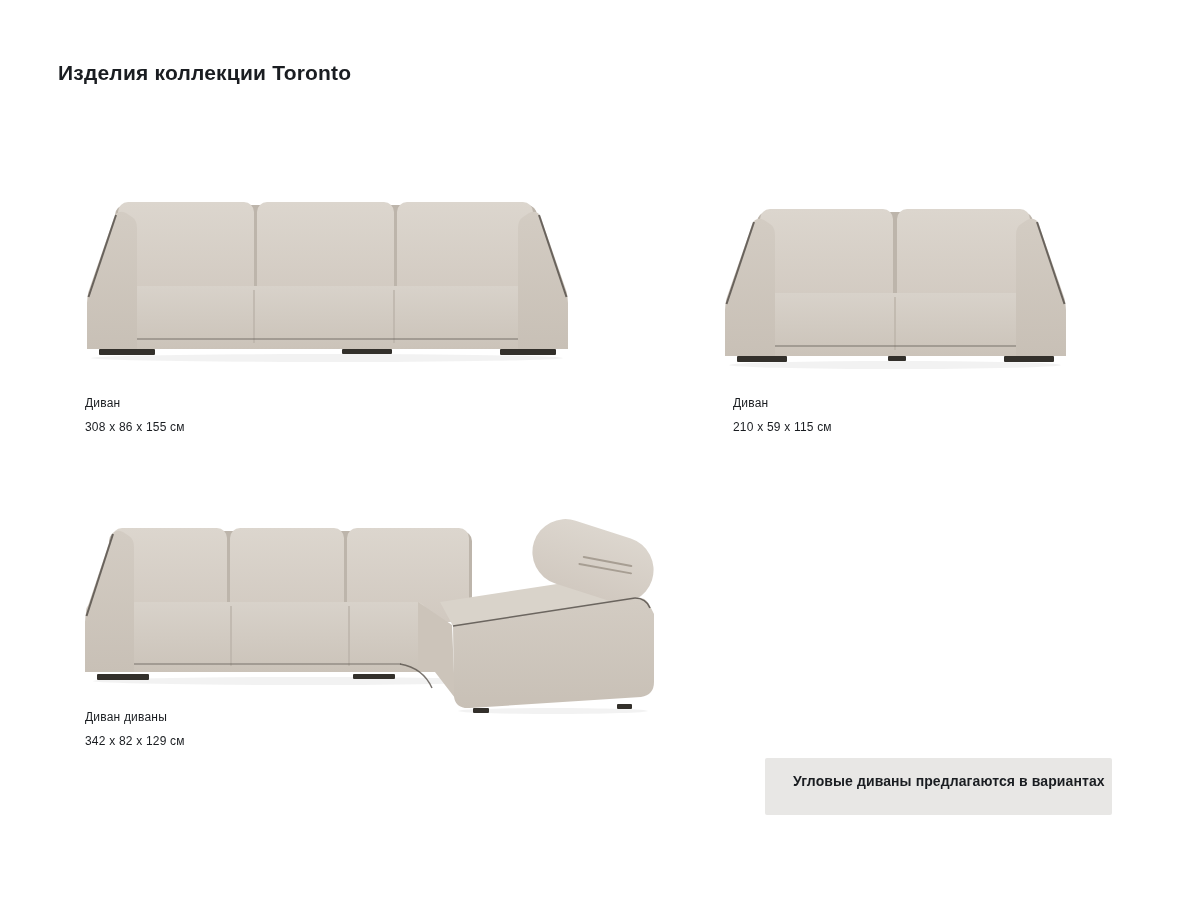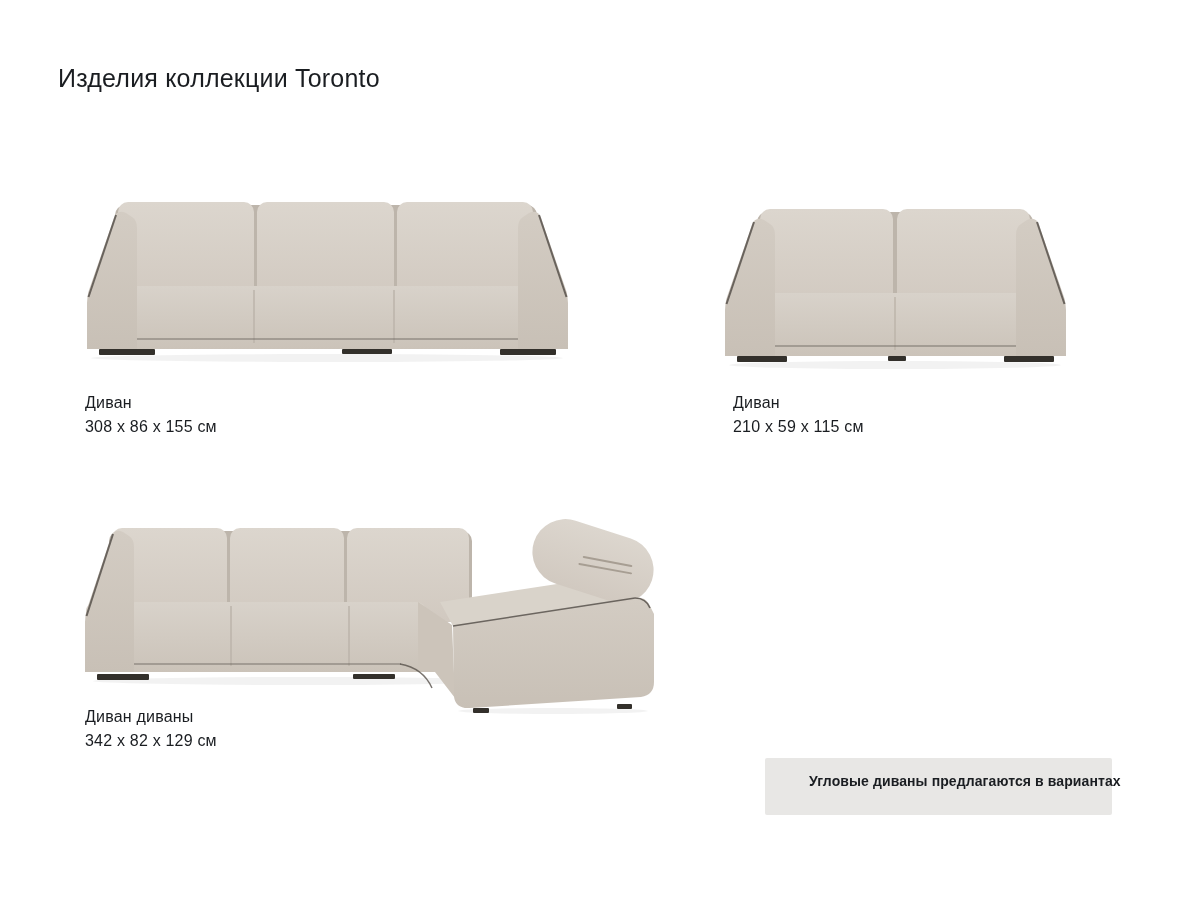--- a/index.html
+++ b/index.html
@@ -10,38 +10,38 @@
   }
   *{box-sizing:border-box}
   html,body{margin:0;padding:0}
   body{
     width:1200px;height:900px;position:relative;overflow:hidden;
     background:#ffffff;color:var(--c-text);
     font-family:"Liberation Sans","DejaVu Sans",sans-serif;
   }
   .page-title{
     position:absolute;left:58px;top:47px;
-    font-size:25px;font-weight:400;letter-spacing:.2px;
+    font-size:21px;font-weight:700;letter-spacing:.2px;
   }
   .figure{position:absolute;line-height:0}
   .fig-1{left:85px;top:197px}
   .fig-2{left:723px;top:204px}
   .fig-3{left:83px;top:518px}
   .caption{
-    position:absolute;font-size:16px;font-weight:500;
+    position:absolute;font-size:12px;font-weight:500;
     line-height:24px;letter-spacing:.2px;
   }
   .cap-1{left:85px;top:391px}
   .cap-2{left:733px;top:391px}
   .cap-3{left:85px;top:705px}
   .caption span{display:block}
   .note{
     position:absolute;left:765px;top:758px;width:347px;min-height:57px;
     background:var(--c-note-bg);border-radius:2px;
-    padding:12px 18px 12px 44px;
+    padding:12px 18px 12px 28px;
     font-size:14px;font-weight:600;line-height:23px;letter-spacing:.1px;
   }
   .note span{display:block;white-space:nowrap}
   svg .pipe{stroke:var(--c-piping);fill:none}
   svg .feet{fill:var(--c-feet)}
 </style>
 </head>
 <body>
 
 <h1 class="page-title">Изделия коллекции Toronto</h1>

